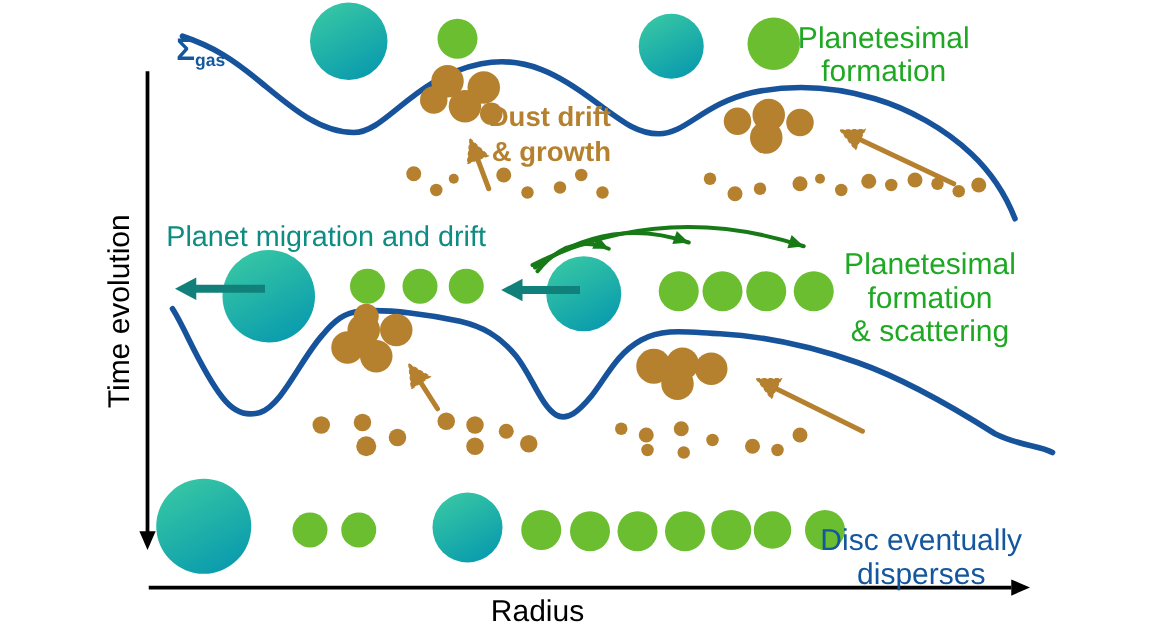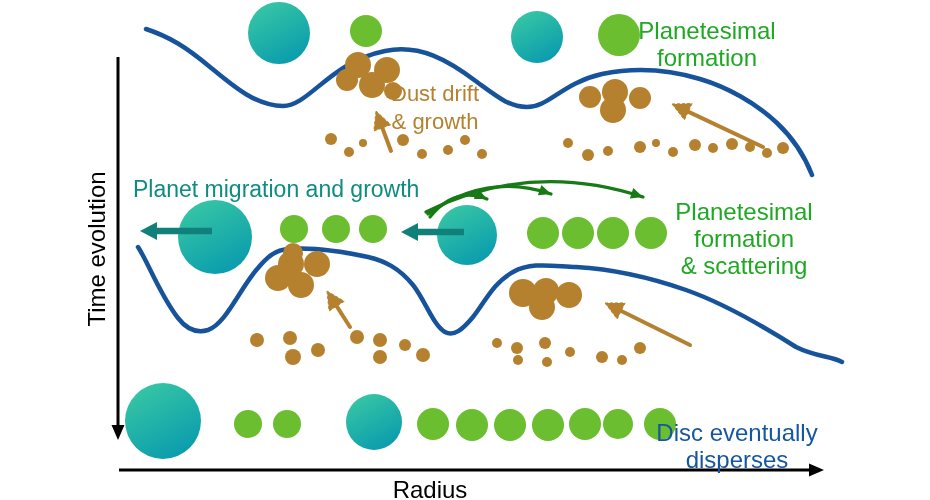--- a/index.html
+++ b/index.html
@@ -8,21 +8,21 @@
     width:930px;height:500px;
     background:#ffffff;
     overflow:hidden;
     font-family:"Liberation Sans","DejaVu Sans",sans-serif;
   }
   #scene{position:absolute;left:0;top:0;}
   .lbl{position:absolute;white-space:pre-line;line-height:27px;font-size:24px;}
   #lbl-sigma{left:141px;top:0px;font-size:25px;font-weight:700;}
   #lbl-sigma .sub{font-size:14px;font-weight:700;vertical-align:-5px;}
   #lbl-planetesimal-formation{left:707px;top:17px;transform:translateX(-50%);text-align:center;}
-  #lbl-dust-drift{left:391px;top:80px;font-size:22px;line-height:28px;text-align:center;}
+  #lbl-dust-drift{left:391px;top:80px;font-size:22px;line-height:28px;text-align:right;font-weight:bold;}
   #lbl-planet-migration{left:133px;top:176px;font-size:23px;white-space:nowrap;}
   #lbl-planetesimal-scattering{left:744px;top:198px;transform:translateX(-50%);text-align:center;}
   #lbl-disc-disperses{left:737px;top:379px;transform:translateX(-50%);text-align:center;margin-top:40px;}
   #lbl-radius{left:430px;top:476px;transform:translateX(-50%);color:#000;}
   #lbl-time{left:96px;top:249px;transform:translate(-50%,-50%) rotate(-90deg);color:#000;white-space:nowrap;}
 </style>
 </head>
 <body>
 
 <div class="canvas">
@@ -132,28 +132,31 @@
       <path d="M428,214 Q487,172 551,194" fill="none" stroke="#177a17" stroke-width="3.2" stroke-linecap="round"></path>
       <polygon points="551,194 537.8631522432938,195.29353431231036 541.4444019423227,184.8928299807179" fill="#177a17"></polygon>
       <path d="M426,212 Q530,160 643,197" fill="none" stroke="#177a17" stroke-width="3.2" stroke-linecap="round"></path>
       <polygon points="643,197 629.887728335396,198.52260690712396 633.2869152735203,188.0609852278773" fill="#177a17"></polygon>
       <line x1="118" y1="57" x2="118" y2="426" stroke="#000000" stroke-width="3"></line>
       <polygon points="118,440 111.5,425 124.5,425" fill="#000000"></polygon>
       <line x1="119" y1="470" x2="809" y2="470" stroke="#000000" stroke-width="3"></line>
       <polygon points="824,470 809,476.5 809,463.5" fill="#000000"></polygon>
     </svg>
 
+  <div class="lbl" id="lbl-sigma" style="color: rgb(21, 87, 158);">
+    <span class="sig">Σ</span><span class="sub">gas</span>
+  </div>
 
   <div class="lbl" id="lbl-planetesimal-formation" style="color: rgb(31, 168, 35);">Planetesimal
 formation</div>
 
   <div class="lbl" id="lbl-dust-drift" style="color: rgb(181, 129, 47);">Dust drift
 &amp; growth</div>
 
-  <div class="lbl" id="lbl-planet-migration" style="color: rgb(14, 140, 130);">Planet migration and growth</div>
+  <div class="lbl" id="lbl-planet-migration" style="color: rgb(14, 140, 130);">Planet migration and drift</div>
 
   <div class="lbl" id="lbl-planetesimal-scattering" style="color: rgb(31, 168, 35);">Planetesimal
 formation
 &amp; scattering</div>
 
   <div class="lbl" id="lbl-disc-disperses" style="color: rgb(21, 87, 158);">Disc eventually
 disperses</div>
 
   <div class="lbl" id="lbl-radius">Radius</div>
 

